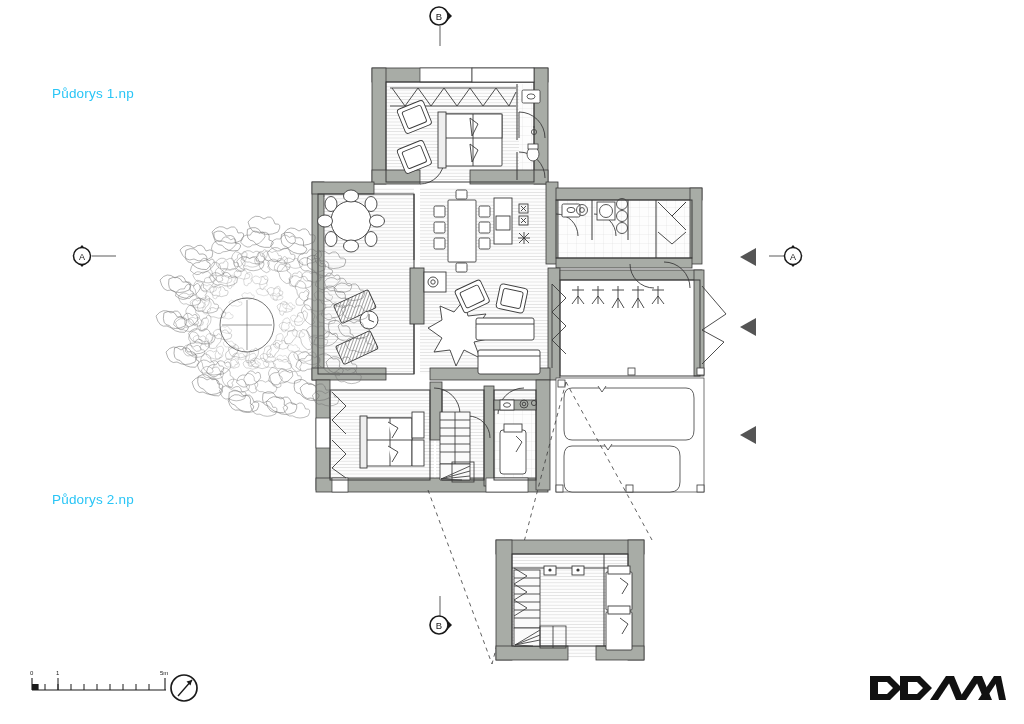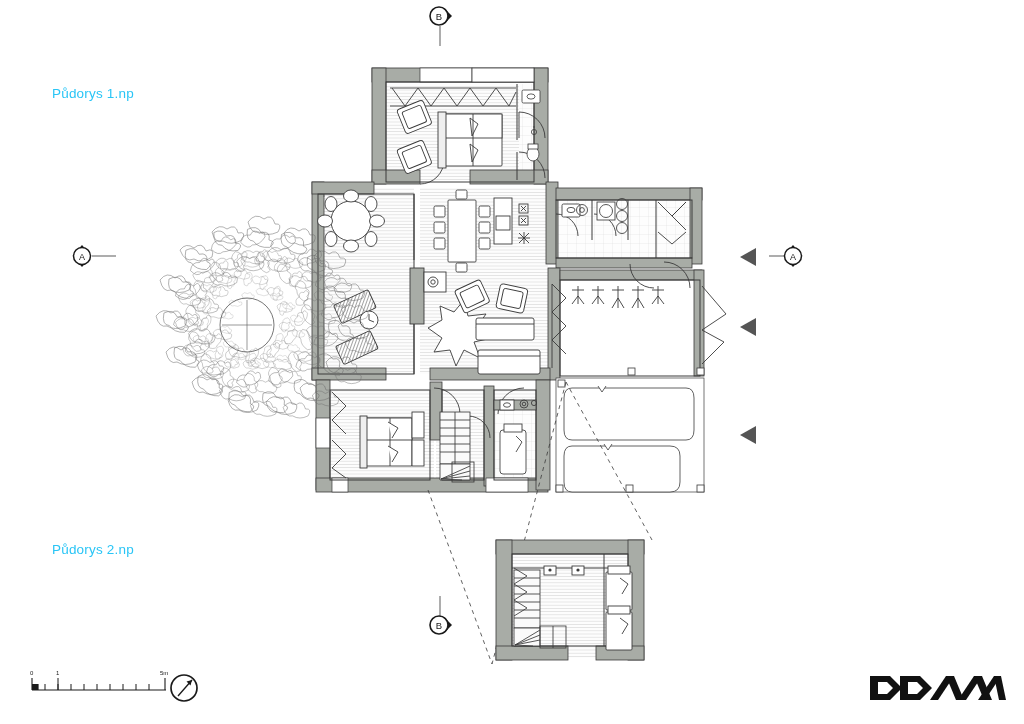--- a/index.html
+++ b/index.html
@@ -7,21 +7,21 @@
   body{
     width:1024px;height:724px;position:relative;overflow:hidden;
     font-family:"Liberation Sans", sans-serif;background:#ffffff;
   }
   #sheet{position:absolute;inset:0;width:1024px;height:724px;}
   .plan-label{
     position:absolute;color:#29c5f6;font-size:13.5px;letter-spacing:.2px;
     font-family:"Liberation Sans", sans-serif;white-space:nowrap;
   }
   #label-1np{left:52px;top:42px;margin-top:44px;}
-  #label-2np{left:52px;top:542px;}
+  #label-2np{left:52px;top:492px;}
   .logo-wrap{position:absolute;right:16px;bottom:18px;width:140px;height:36px;}
   .scale-wrap{position:absolute;left:26px;bottom:14px;width:175px;height:44px;}
   svg{display:block;overflow:visible;}
 </style>
 </head>
 <body>
 
 <div id="sheet">
 
   <div class="plan-label" id="label-1np">Půdorys 1.np</div>

